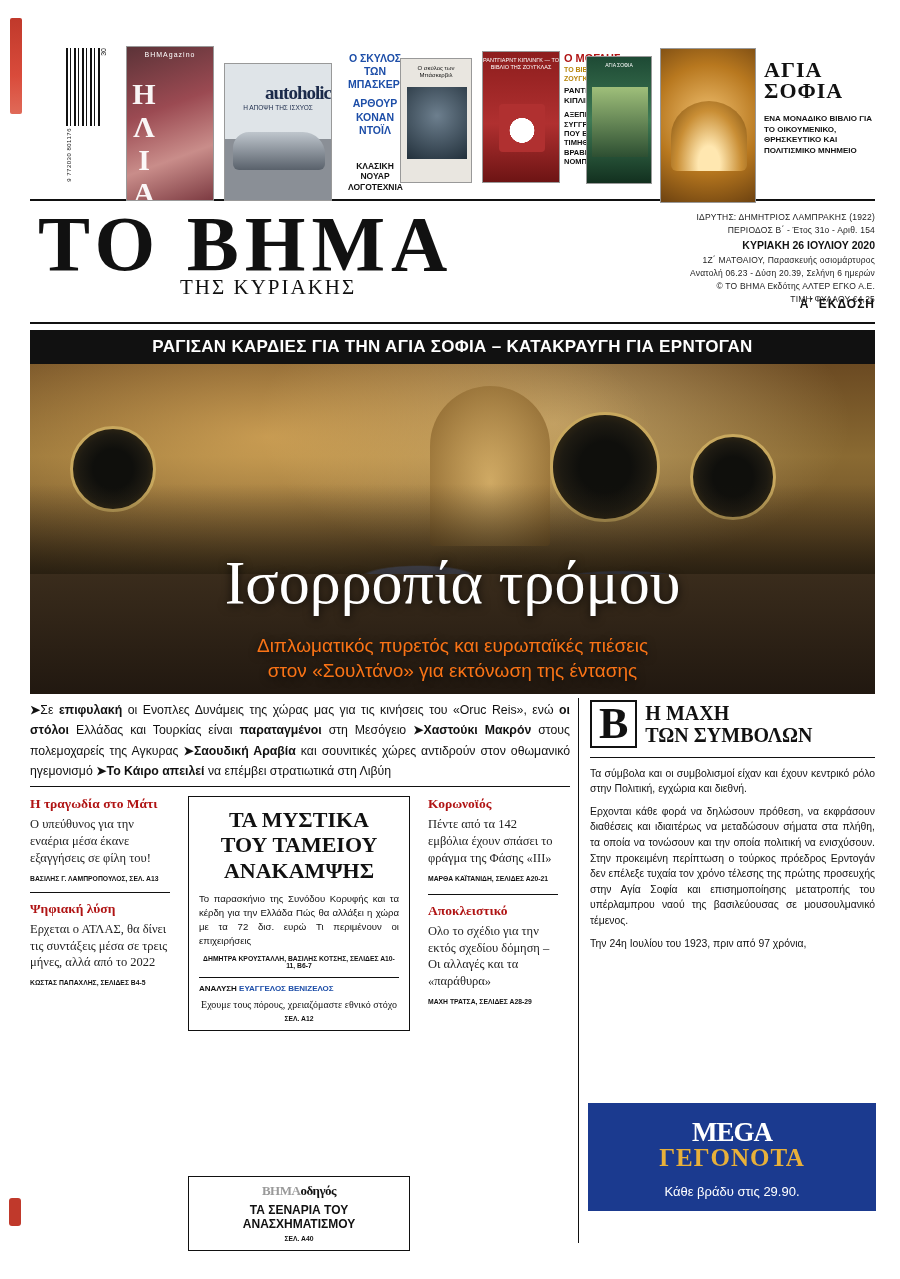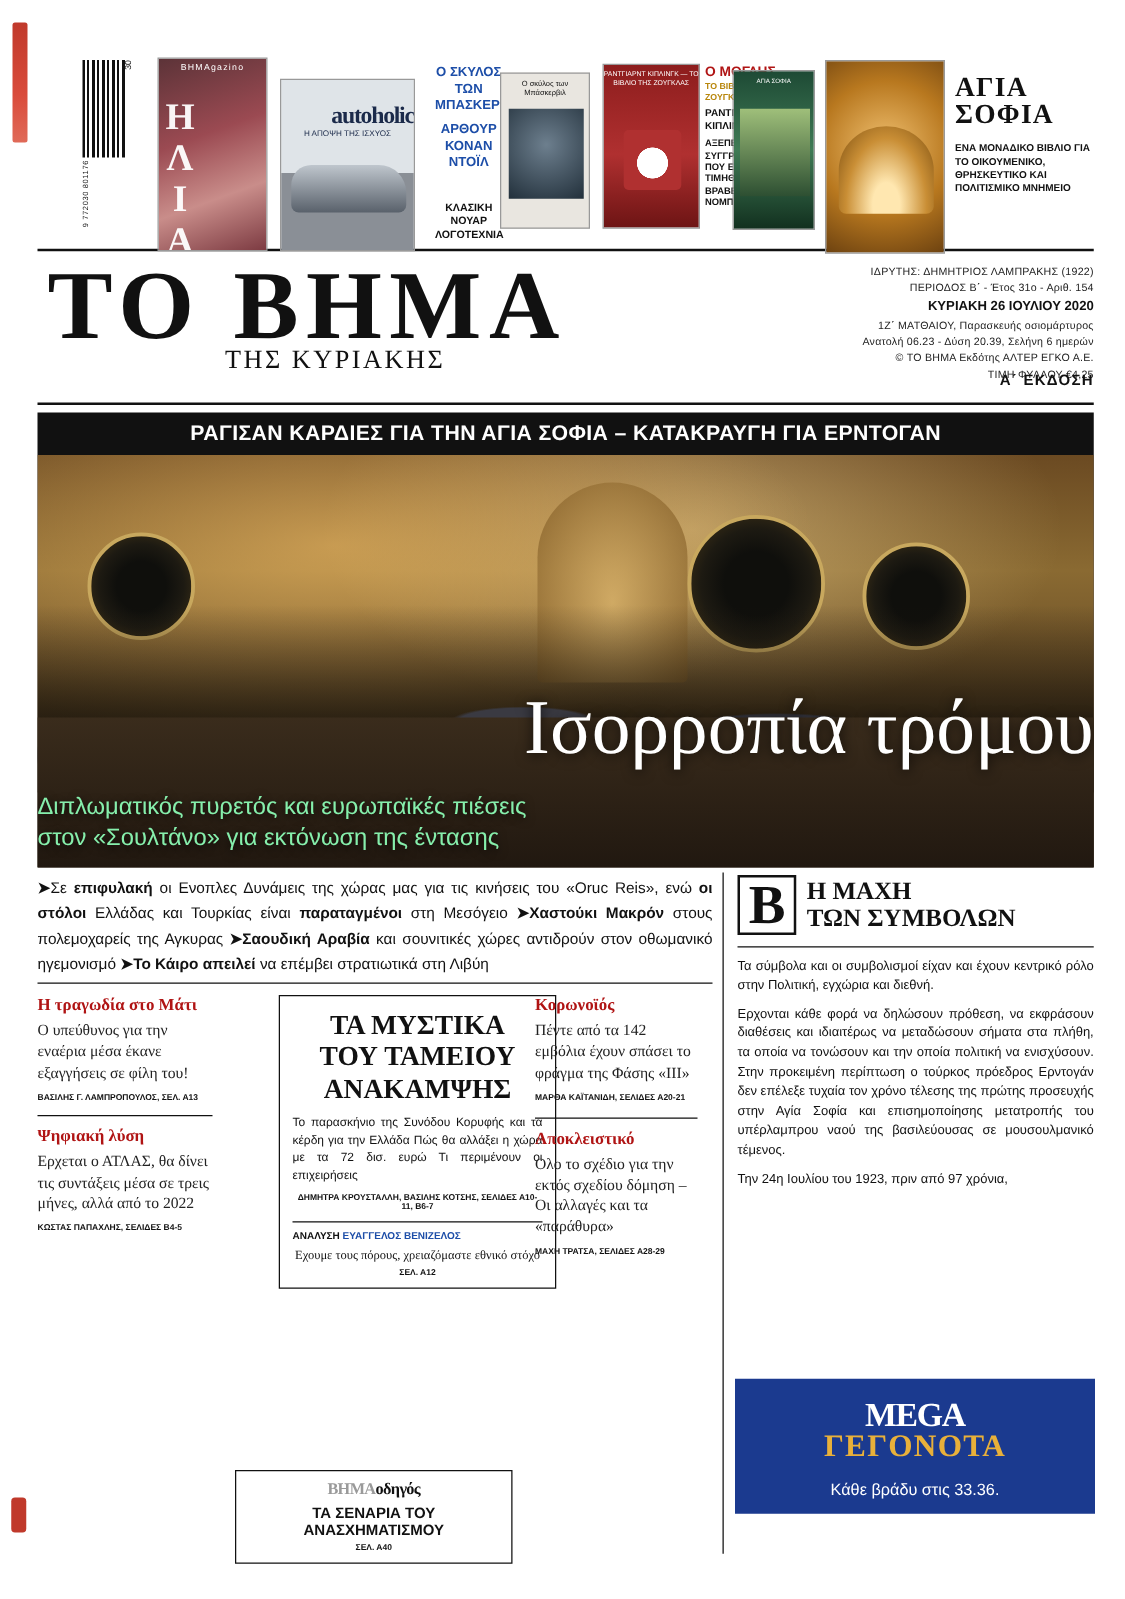--- a/index.html
+++ b/index.html
@@ -118,25 +118,25 @@
   .hero .crowd { position:absolute; left:0; bottom:60px; width:100%; height:150px;
       background:
         radial-gradient(ellipse at 10% 80%, #2b2b33 0 8%, transparent 9%),
         radial-gradient(ellipse at 22% 70%, #23232b 0 7%, transparent 8%),
         radial-gradient(ellipse at 34% 78%, #2e2e36 0 8%, transparent 9%),
         radial-gradient(ellipse at 46% 62%, #3a3a42 0 8%, transparent 9%),
         radial-gradient(ellipse at 58% 72%, #26262e 0 7%, transparent 8%),
         radial-gradient(ellipse at 70% 66%, #303038 0 8%, transparent 9%),
         radial-gradient(ellipse at 84% 76%, #24242c 0 8%, transparent 9%),
         linear-gradient(180deg, rgba(20,16,10,0) 0%, rgba(25,20,12,.85) 70%);}
-  .hero-title { position:absolute; left:0; right:0; bottom:76px; text-align:right;
+  .hero-title { position:absolute; left:0; right:0; bottom:76px; text-align:center;
       font-family:"Liberation Serif", serif; font-size:62px; color:#fff; font-weight:normal;
       text-shadow:0 2px 10px rgba(0,0,0,.75); }
-  .hero-sub { position:absolute; left:0; right:0; bottom:10px; text-align:left;
-      font-size:19px; color:#86efac; line-height:1.35; text-shadow:0 2px 8px rgba(0,0,0,.8); }
+  .hero-sub { position:absolute; left:0; right:0; bottom:10px; text-align:center;
+      font-size:19px; color:#f97316; line-height:1.35; text-shadow:0 2px 8px rgba(0,0,0,.8); }
 
   
   .lead { position:absolute; left:30px; top:700px; width:540px; font-size:12.3px;
       line-height:1.65; color:#111; text-align:justify; }
   .lead b { font-weight:bold; }
   .arrow { color:#111; font-weight:bold; }
   .byline { position:absolute; left:30px; top:770px; width:540px; text-align:center;
       font-size:7.5px; font-weight:bold; letter-spacing:.2px; color:#111; }
   .lead-rule { position:absolute; left:30px; top:786px; width:540px; border-top:1px solid #111; }
 
@@ -165,21 +165,21 @@
   
   .sec { position:absolute; }
 
   .c1 { left:30px; top:796px; width:140px; }
   .c1 .t1 { font-size:13.5px; color:#b01414; font-weight:bold; font-family:"Liberation Serif", serif; }
   .c1 .p1 { font-size:12.5px; line-height:1.35; margin-top:4px; color:#222;
       font-family:"Liberation Serif", serif; }
   .c1 .cred { font-size:6.8px; font-weight:bold; margin-top:8px; }
   .c1 .sep { border-top:1px solid #111; margin:10px 0 8px; }
 
-  .c2 { left:188px; top:796px; width:222px; border:1px solid #111; padding:10px 10px 8px;margin-left:35px; }
+  .c2 { left:188px; top:796px; width:222px; border:1px solid #111; padding:10px 10px 8px; }
   .c2 .hd { text-align:center; font-family:"Liberation Serif", serif; font-size:22px;
       font-weight:bold; line-height:1.15; }
   .c2 .bd { font-size:9.6px; line-height:1.45; margin-top:9px; text-align:justify; }
   .c2 .cred { font-size:6.8px; font-weight:bold; margin-top:7px; text-align:center; }
   .c2 .anl { border-top:1px solid #111; margin-top:8px; padding-top:6px; text-align:left;
       font-size:8px; font-weight:bold; }
   .c2 .anl .blue { color:#1d4ea8; }
   .c2 .anl2 { text-align:center; font-size:10px; margin-top:6px; font-family:"Liberation Serif", serif;}
   .c2 .pg { text-align:center; font-size:6.8px; font-weight:bold; margin-top:5px; }
 
@@ -313,21 +313,21 @@
     </div>
     <div class="rule"></div>
     <p>Τα σύμβολα και οι συμβολισμοί είχαν και έχουν κεντρικό ρόλο στην Πολιτική, εγχώρια και διεθνή.</p>
     <p>Ερχονται κάθε φορά να δηλώσουν πρόθεση, να εκφράσουν διαθέσεις και ιδιαιτέρως να μεταδώσουν σήματα στα πλήθη, τα οποία να τονώσουν και την οποία πολιτική να ενισχύσουν. Στην προκειμένη περίπτωση ο τούρκος πρόεδρος Ερντογάν δεν επέλεξε τυχαία τον χρόνο τέλεσης της πρώτης προσευχής στην Αγία Σοφία και επισημοποίησης μετατροπής του υπέρλαμπρου ναού της βασιλεύουσας σε μουσουλμανικό τέμενος.</p>
     <p>Την 24η Ιουλίου του 1923, πριν από 97 χρόνια,</p>
   </div>
 
   <div class="mega">
     <div class="m-logo">MEGA</div>
     <div class="m-sub">ΓΕΓΟΝΟΤΑ</div>
-    <div class="m-txt">Κάθε βράδυ στις 33.36.</div>
+    <div class="m-txt">Κάθε βράδυ στις 29.90.</div>
   </div>
 
   <div class="sec c1">
     <div class="t1">Η τραγωδία στο Μάτι</div>
     <div class="p1">Ο υπεύθυνος για την εναέρια μέσα έκανε εξαγγήσεις σε φίλη του!</div>
     <div class="cred">ΒΑΣΙΛΗΣ Γ. ΛΑΜΠΡΟΠΟΥΛΟΣ, ΣΕΛ. Α13</div>
     <div class="sep"></div>
     <div class="t1">Ψηφιακή λύση</div>
     <div class="p1">Ερχεται ο ΑΤΛΑΣ, θα δίνει τις συντάξεις μέσα σε τρεις μήνες, αλλά από το 2022</div>
     <div class="cred">ΚΩΣΤΑΣ ΠΑΠΑΧΛΗΣ, ΣΕΛΙΔΕΣ Β4-5</div>

